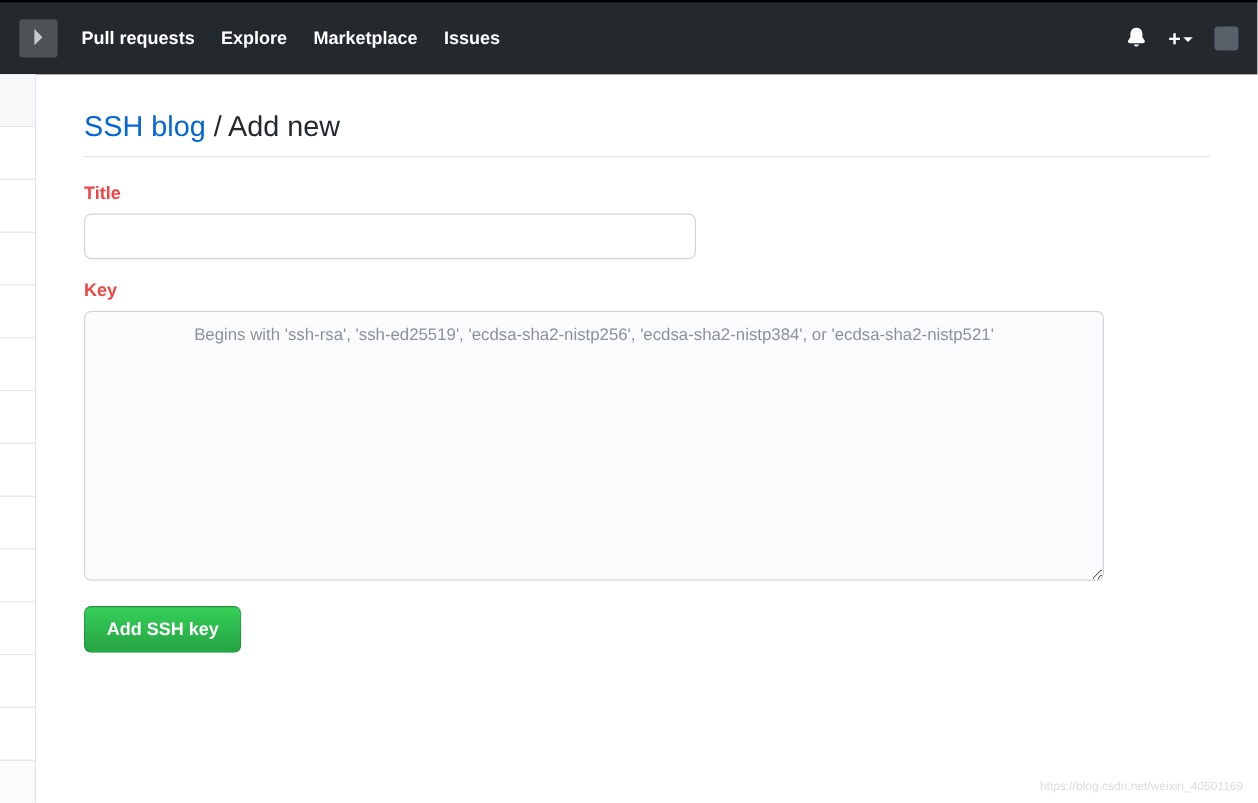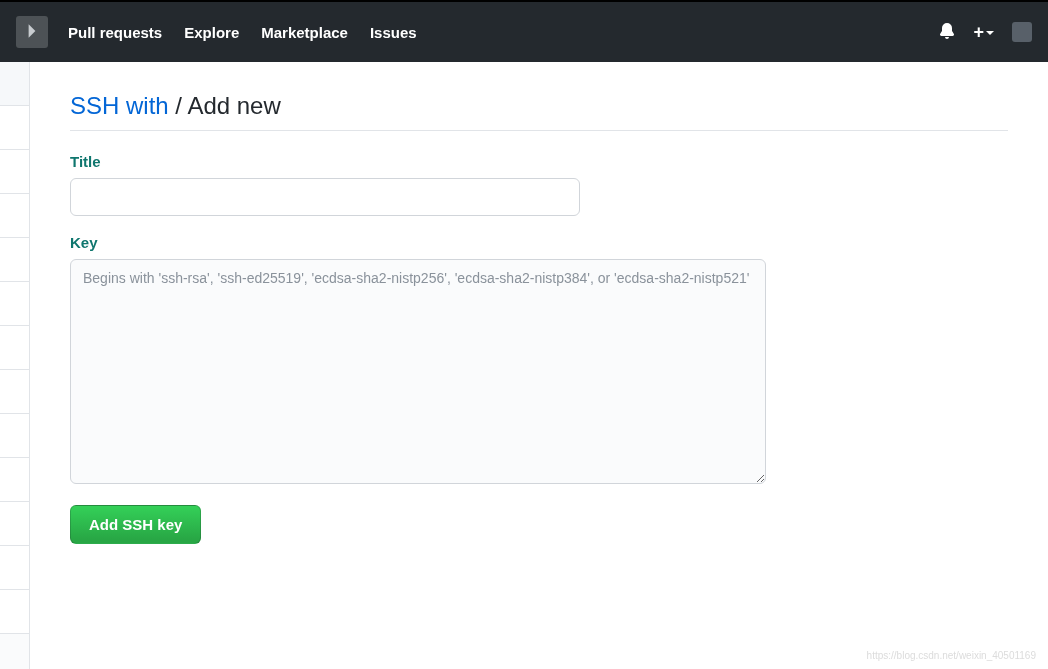--- a/index.html
+++ b/index.html
@@ -136,43 +136,44 @@
       color: #24292e;
     }
     .form-group {
       margin-bottom: 18px;
     }
     .form-label {
       display: block;
       font-weight: 600;
       font-size: 15px;
       margin-bottom: 8px;
-      color: #0f766e;
+      color: #ef4444;
     }
     .text-input {
       width: 510px;
       height: 38px;
       padding: 6px 10px;
       border: 1px solid #d1d5da;
       border-radius: 6px;
       font-size: 14px;
       background: #fff;
       color: #24292e;
     }
     .textarea-input {
-      width: 696px;
+      width: 850px;
       height: 225px;
       padding: 10px 12px;
       border: 1px solid #d1d5da;
       border-radius: 6px;
       font-size: 14px;
       background: #fafbfc;
       color: #24292e;
       resize: vertical;
       font-family: inherit;
+      text-align: center;
     }
     .textarea-input::placeholder {
       color: #8a929b;
     }
     .btn-primary {
       background: linear-gradient(180deg, #34d058 0%, #28a745 90%);
       border: 1px solid rgba(27,31,35,0.2);
       color: #fff;
       font-size: 15px;
       font-weight: 700;
@@ -236,21 +237,21 @@
     <div class="sidebar-item"></div>
     <div class="sidebar-item"></div>
     <div class="sidebar-item"></div>
     <div class="sidebar-item"></div>
     <div class="sidebar-item"></div>
     <div class="sidebar-item"></div>
   </div>
 
   <div class="content">
     <h1 class="page-heading">
-      <span class="link">SSH with</span><span class="sep"> / </span><span>Add new</span>
+      <span class="link">SSH blog</span><span class="sep"> / </span><span>Add new</span>
     </h1>
 
     <div class="form-group">
       <label class="form-label">Title</label>
       <input type="text" class="text-input" value="" style="">
     </div>
 
     <div class="form-group">
       <label class="form-label">Key</label>
       <textarea class="textarea-input" placeholder="Begins with 'ssh-rsa', 'ssh-ed25519', 'ecdsa-sha2-nistp256', 'ecdsa-sha2-nistp384', or 'ecdsa-sha2-nistp521'" style=""></textarea>

